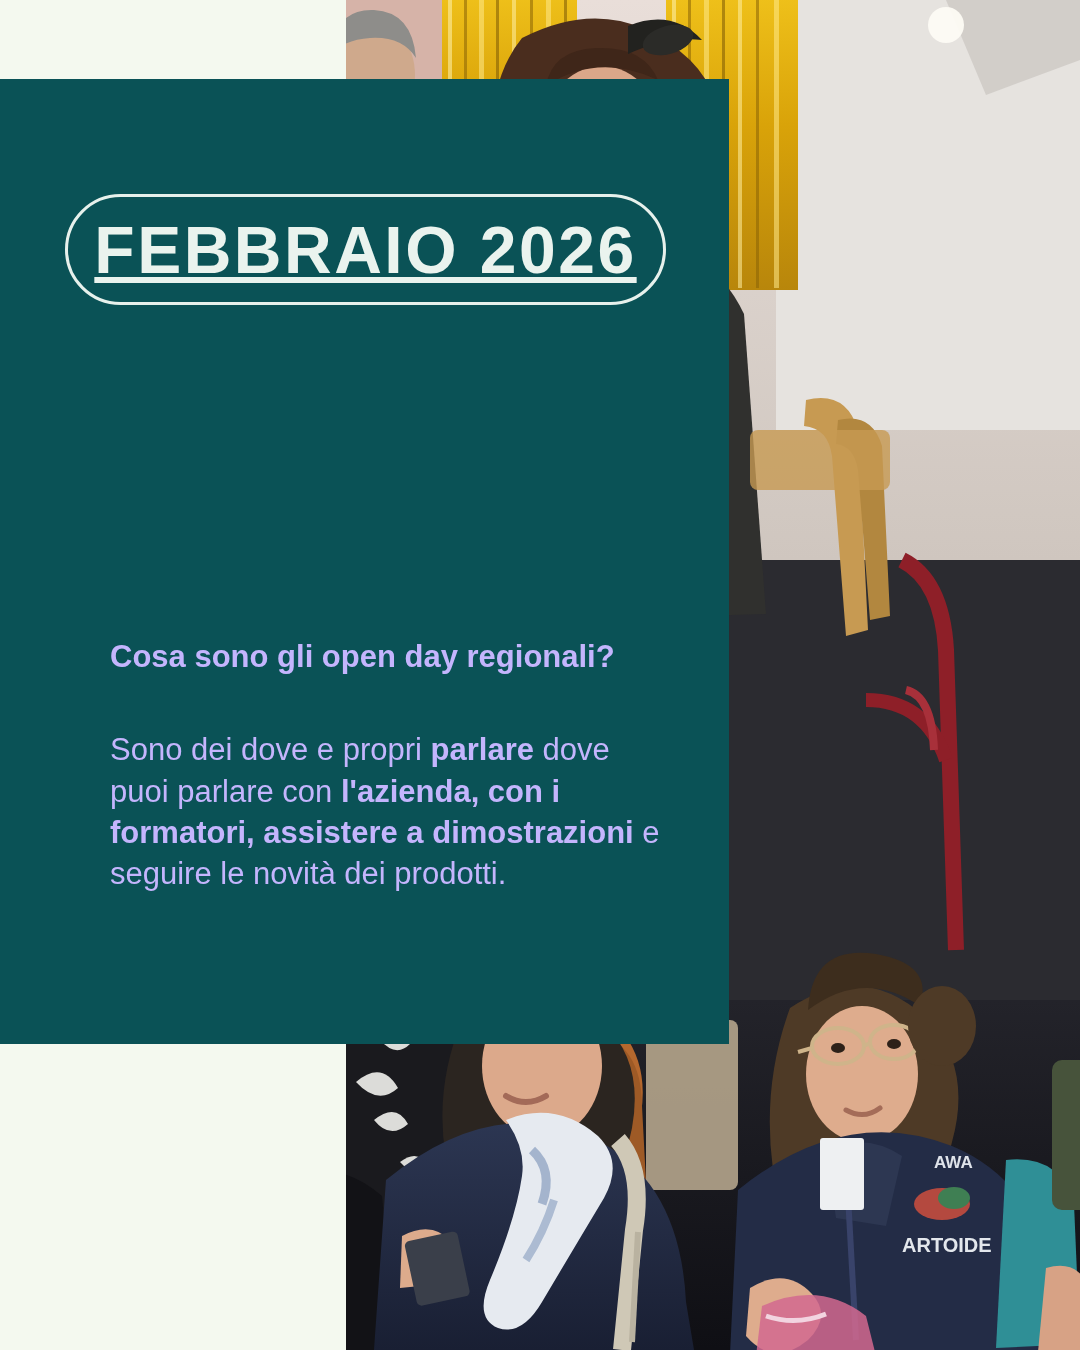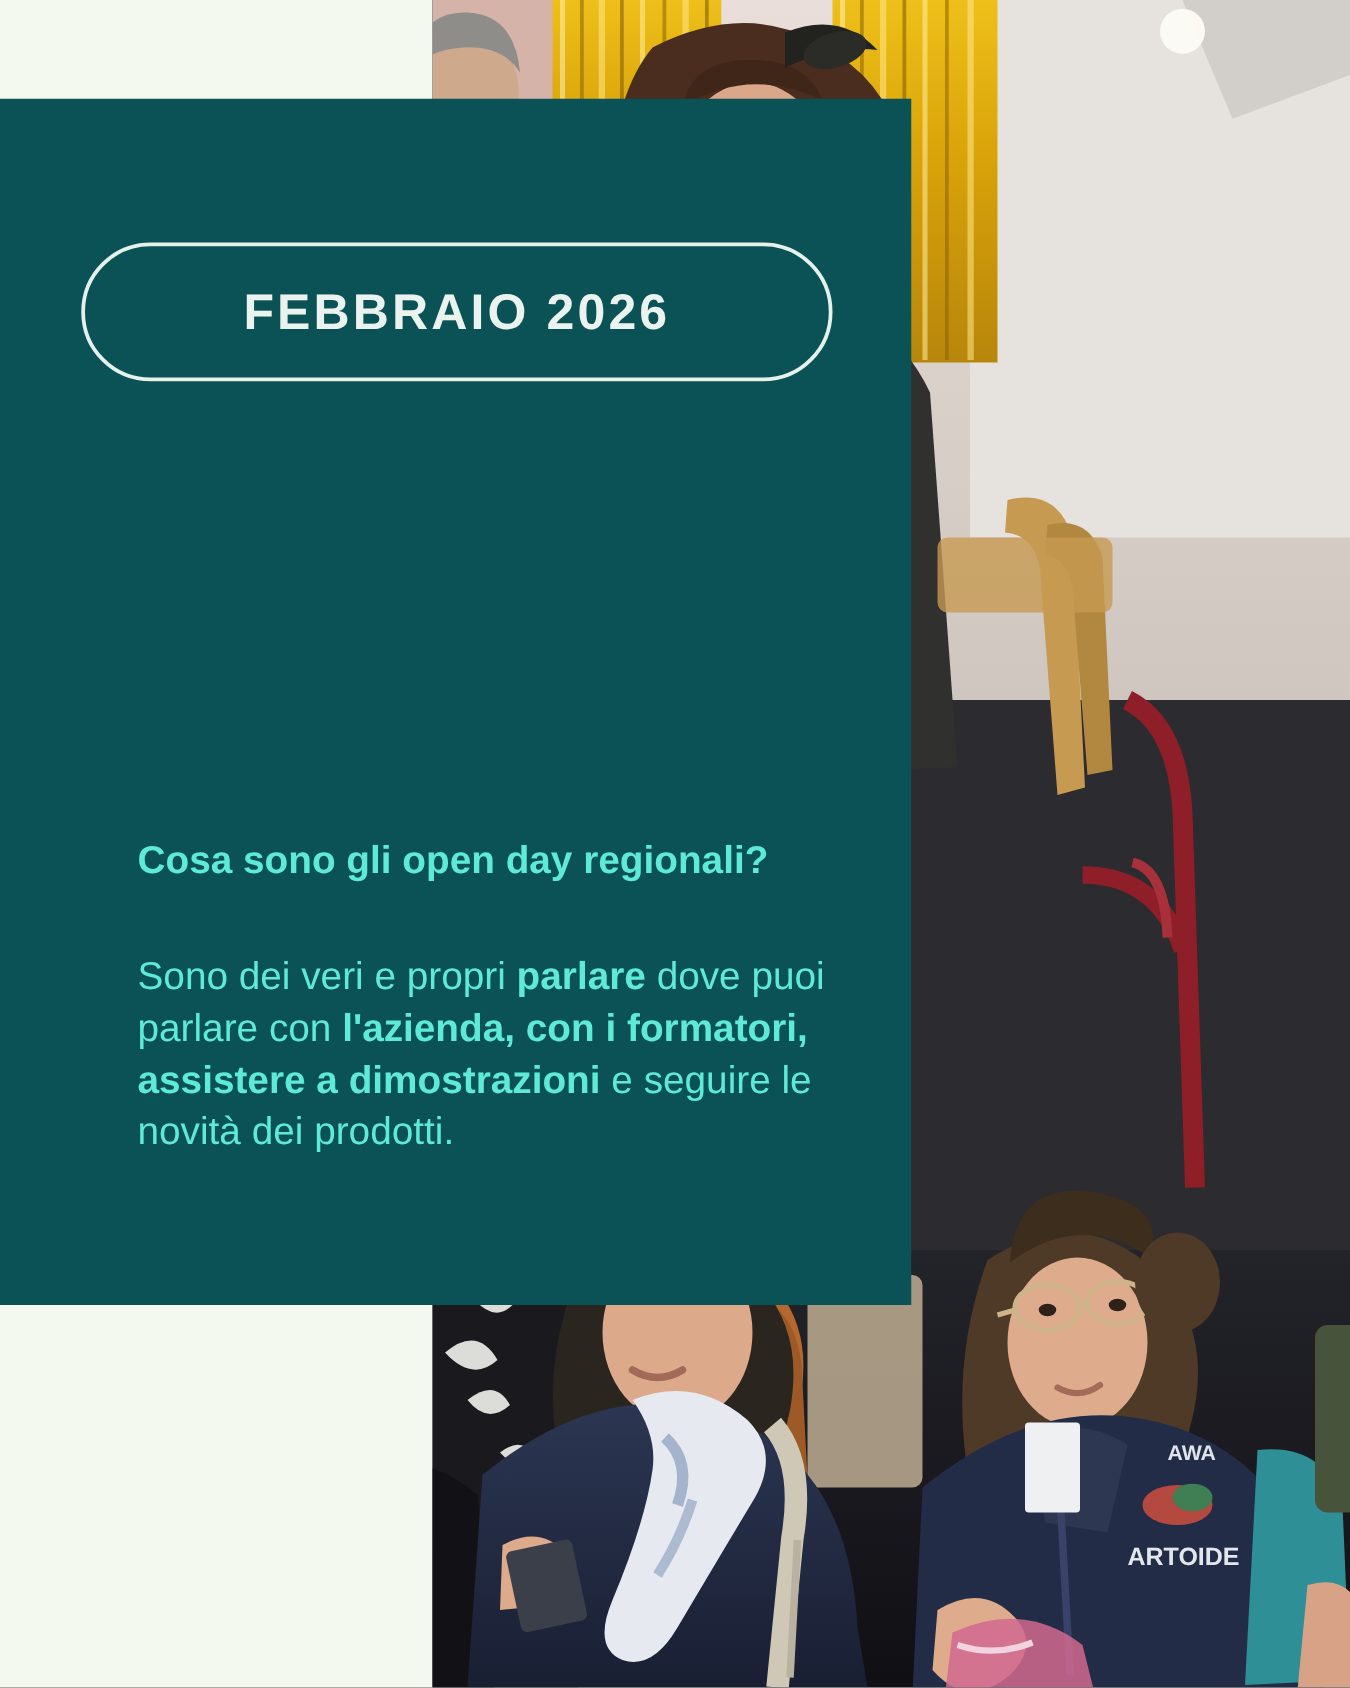--- a/index.html
+++ b/index.html
@@ -38,25 +38,26 @@
   .badge{
     position:absolute;
     left:65px; top:115px;
     width:601px; height:111px;
     border:3px solid #e7f1ec;
     border-radius:56px;
     display:flex; align-items:center; justify-content:center;
   }
   .badge-text{
     color:#eaf3ee;
-    font-size:40px;
+    font-size:66px;
     font-weight:700;
     letter-spacing:2.5px;
     line-height:1;
     white-space:nowrap;
+    text-decoration:underline;
   }
 
   
   .bullets{
     position:absolute;
     left:110px; top:286px; width:560px;
   }
   .bullet-item{
     position:relative;
     padding-left:34px;
@@ -70,22 +71,22 @@
   .bullet-dot{
     position:absolute; left:6px; top:14px;
     width:9px; height:9px; border-radius:50%;
     background:#e9f2ee;
   }
   .bullet-item b{ font-weight:700; }
 
   
   .copy{
     position:absolute;
-    left:110px; top:589px; width:565px;
-    color:#5eead4;
+    left:110px; top:558px; width:565px;
+    color:#c4b5fd;
   }
   .copy-heading{
     font-size:31px;
     font-weight:700;
     line-height:1.30;
     margin-bottom:52px;
   }
   .copy-para{
     font-size:31px;
     font-weight:400;
@@ -341,17 +342,17 @@
   <div class="badge">
     <span class="badge-text">FEBBRAIO 2026</span>
   </div>
 
   <ul class="bullets" style="list-style:none;">
   </ul>
 
   <div class="copy">
     <div class="copy-heading">Cosa sono gli open day regionali?</div>
     <p class="copy-para">
-      <span>Sono dei veri e propri </span><b>parlare</b><span> dove puoi parlare con </span><b>l'azienda, con i formatori, assistere a dimostrazioni</b><span> e seguire le novità dei prodotti.</span>
+      <span>Sono dei dove e propri </span><b>parlare</b><span> dove puoi parlare con </span><b>l'azienda, con i formatori, assistere a dimostrazioni</b><span> e seguire le novità dei prodotti.</span>
     </p>
   </div>
 
 </div>
 
 </body></html>

